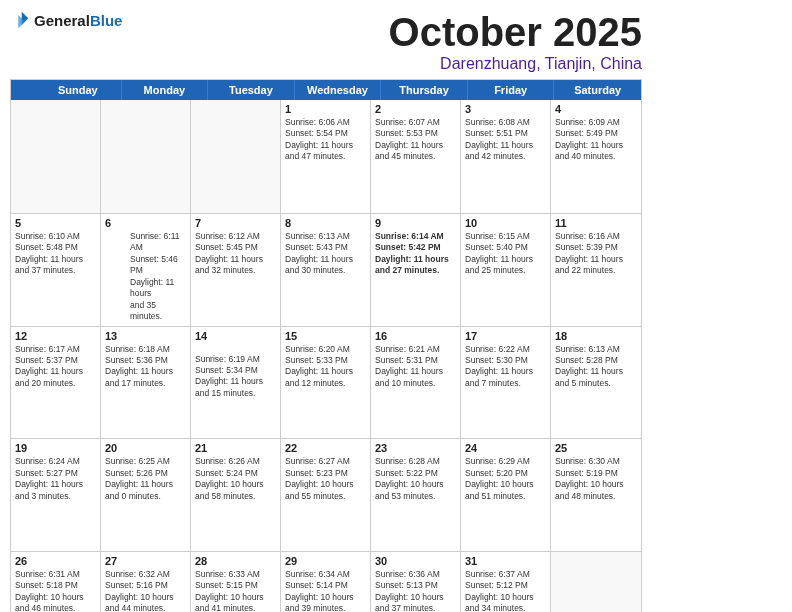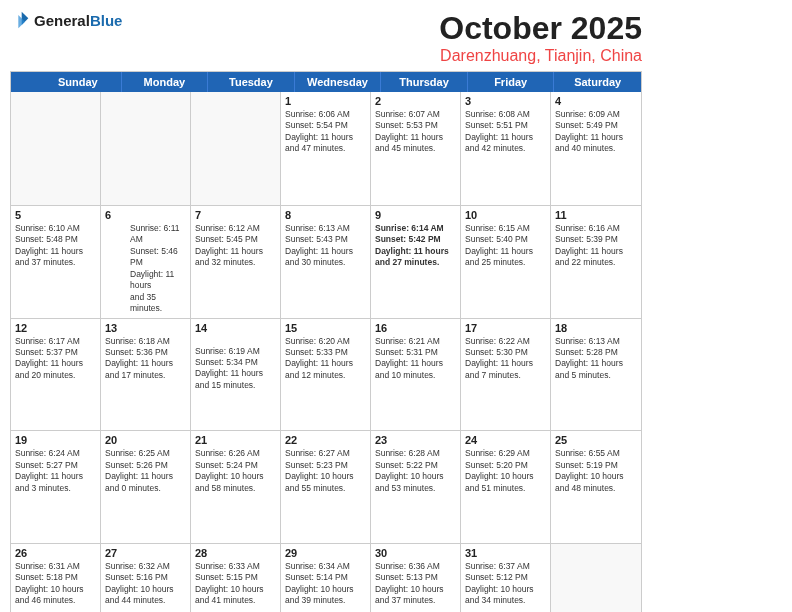--- a/index.html
+++ b/index.html
@@ -29,27 +29,27 @@
     }
     .logo-icon {
       width: 20px;
       height: 20px;
       margin-right: 4px;
     }
     .title-block {
       text-align: right;
     }
     .month-title {
-      font-size: 32px;
+      font-size: 40px;
       font-weight: bold;
       color: #222;
     }
     .location-title {
       font-size: 16px;
-      color: #ef4444;
+      color: #4c1d95;
       margin-left: 37px;
     }
     .calendar {
       flex: 1;
       display: flex;
       flex-direction: column;
       border: 1px solid #ccc;
     }
     .cal-header {
       display: grid;
@@ -303,21 +303,21 @@
           </div>
           <div class="cal-cell">
             <div class="day-num">24</div>
             <div class="cell-text" style="white-space: pre-line;">Sunrise: 6:29 AM
 Sunset: 5:20 PM
 Daylight: 10 hours
 and 51 minutes.</div>
           </div>
           <div class="cal-cell">
             <div class="day-num">25</div>
-            <div class="cell-text" style="white-space: pre-line;">Sunrise: 6:55 AM
+            <div class="cell-text" style="white-space: pre-line;">Sunrise: 6:30 AM
 Sunset: 5:19 PM
 Daylight: 10 hours
 and 48 minutes.</div>
           </div>
         </div>
         <div class="cal-row">
           <div class="cal-cell">
             <div class="day-num">26</div>
             <div class="cell-text" style="white-space: pre-line;">Sunrise: 6:31 AM
 Sunset: 5:18 PM

